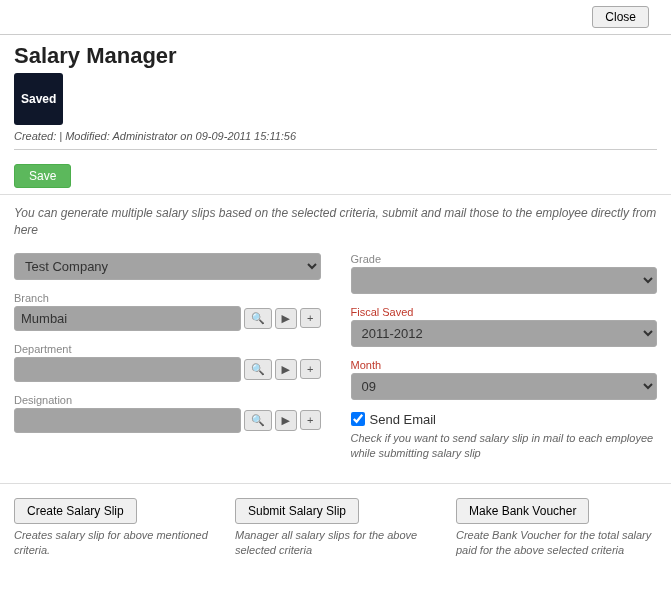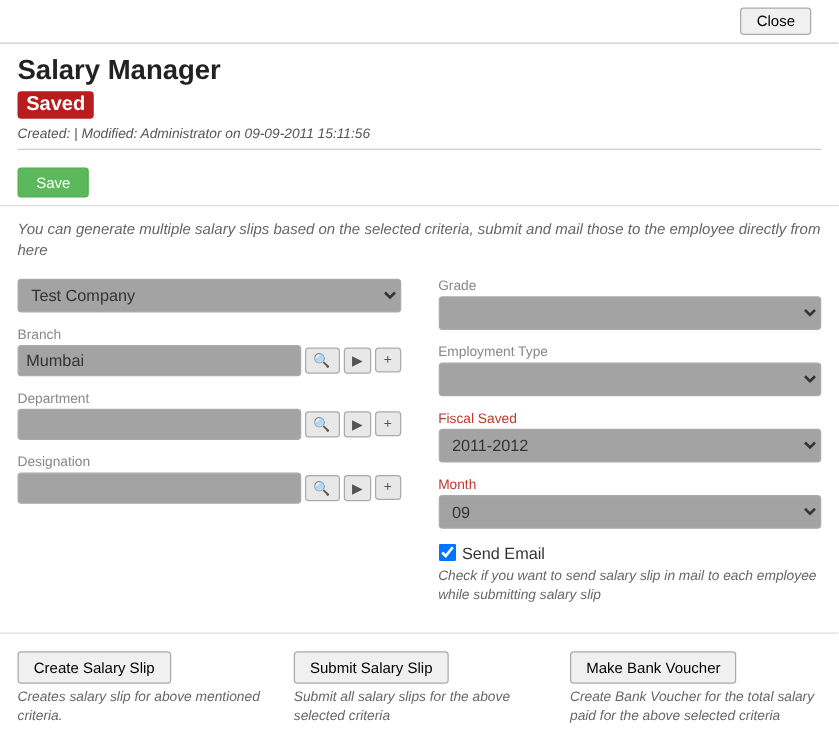--- a/index.html
+++ b/index.html
@@ -3,21 +3,21 @@
   <meta charset="utf-8">
   <style>
     * { box-sizing: border-box; margin: 0; padding: 0; }
     body { font-family: Arial, sans-serif; font-size: 13px; background: #fff; color: #333; width: 671px; min-height: 595px; }
 
     .top-bar { display: flex; justify-content: flex-end; padding: 6px 22px; border-bottom: 1px solid #ccc; }
     .close-btn { padding: 3px 12px; font-size: 12px; background: #f0f0f0; border: 1px solid #aaa; border-radius: 3px; cursor: pointer; }
 
     .header-section { padding: 8px 14px 4px; }
     .page-title { font-size: 22px; font-weight: bold; color: #222; margin-bottom: 4px; }
-    .saved-badge { display: inline-block; background: #b91c1c; color: #fff; font-size: 16px; font-weight: bold; padding: 2px 7px; border-radius: 3px; margin-bottom: 3px; }
+    .saved-badge { display: inline-block; background: #0f172a; color: #fff; font-size: 12px; font-weight: bold; padding: 19px 7px; border-radius: 3px; margin-bottom: 3px; }
     .meta-info { font-size: 11px; color: #555; font-style: italic; }
     .divider { border: none; border-top: 1px solid #ccc; margin: 6px 0; }
 
     .save-bar { padding: 4px 14px 6px; border-bottom: 1px solid #ddd; }
     .save-btn { padding: 4px 14px; font-size: 12px; background: #5cb85c; color: #fff; border: 1px solid #4cae4c; border-radius: 3px; cursor: pointer; }
 
     .description { padding: 10px 14px 4px; font-style: italic; color: #666; font-size: 12px; line-height: 1.4; }
 
     .form-area { padding: 10px 14px; display: flex; gap: 30px; }
     .form-col { flex: 1; }
@@ -114,26 +114,20 @@
 
   <div class="form-col">
 
     <div class="form-group">
       <div class="field-label">Grade</div>
       <select>
         <option value=""></option>
       </select>
     </div>
 
-    <div class="form-group">
-      <div class="field-label">Employment Type</div>
-      <select>
-        <option value=""></option>
-      </select>
-    </div>
 
     <div class="form-group">
       <div class="field-label required">Fiscal Saved</div>
       <select>
         <option value="2011-2012">2011-2012</option>
       </select>
     </div>
 
     <div class="form-group">
       <div class="field-label required">Month</div>
@@ -153,19 +147,19 @@
   </div>
 </div>
 
 <div class="actions-area">
   <div class="action-group">
     <button class="action-btn">Create Salary Slip</button>
     <div class="action-desc">Creates salary slip for above mentioned criteria.</div>
   </div>
   <div class="action-group">
     <button class="action-btn">Submit Salary Slip</button>
-    <div class="action-desc">Submit all salary slips for the above selected criteria</div>
+    <div class="action-desc">Manager all salary slips for the above selected criteria</div>
   </div>
   <div class="action-group">
     <button class="action-btn">Make Bank Voucher</button>
     <div class="action-desc">Create Bank Voucher for the total salary paid for the above selected criteria</div>
   </div>
 </div>
 
 </body></html>

